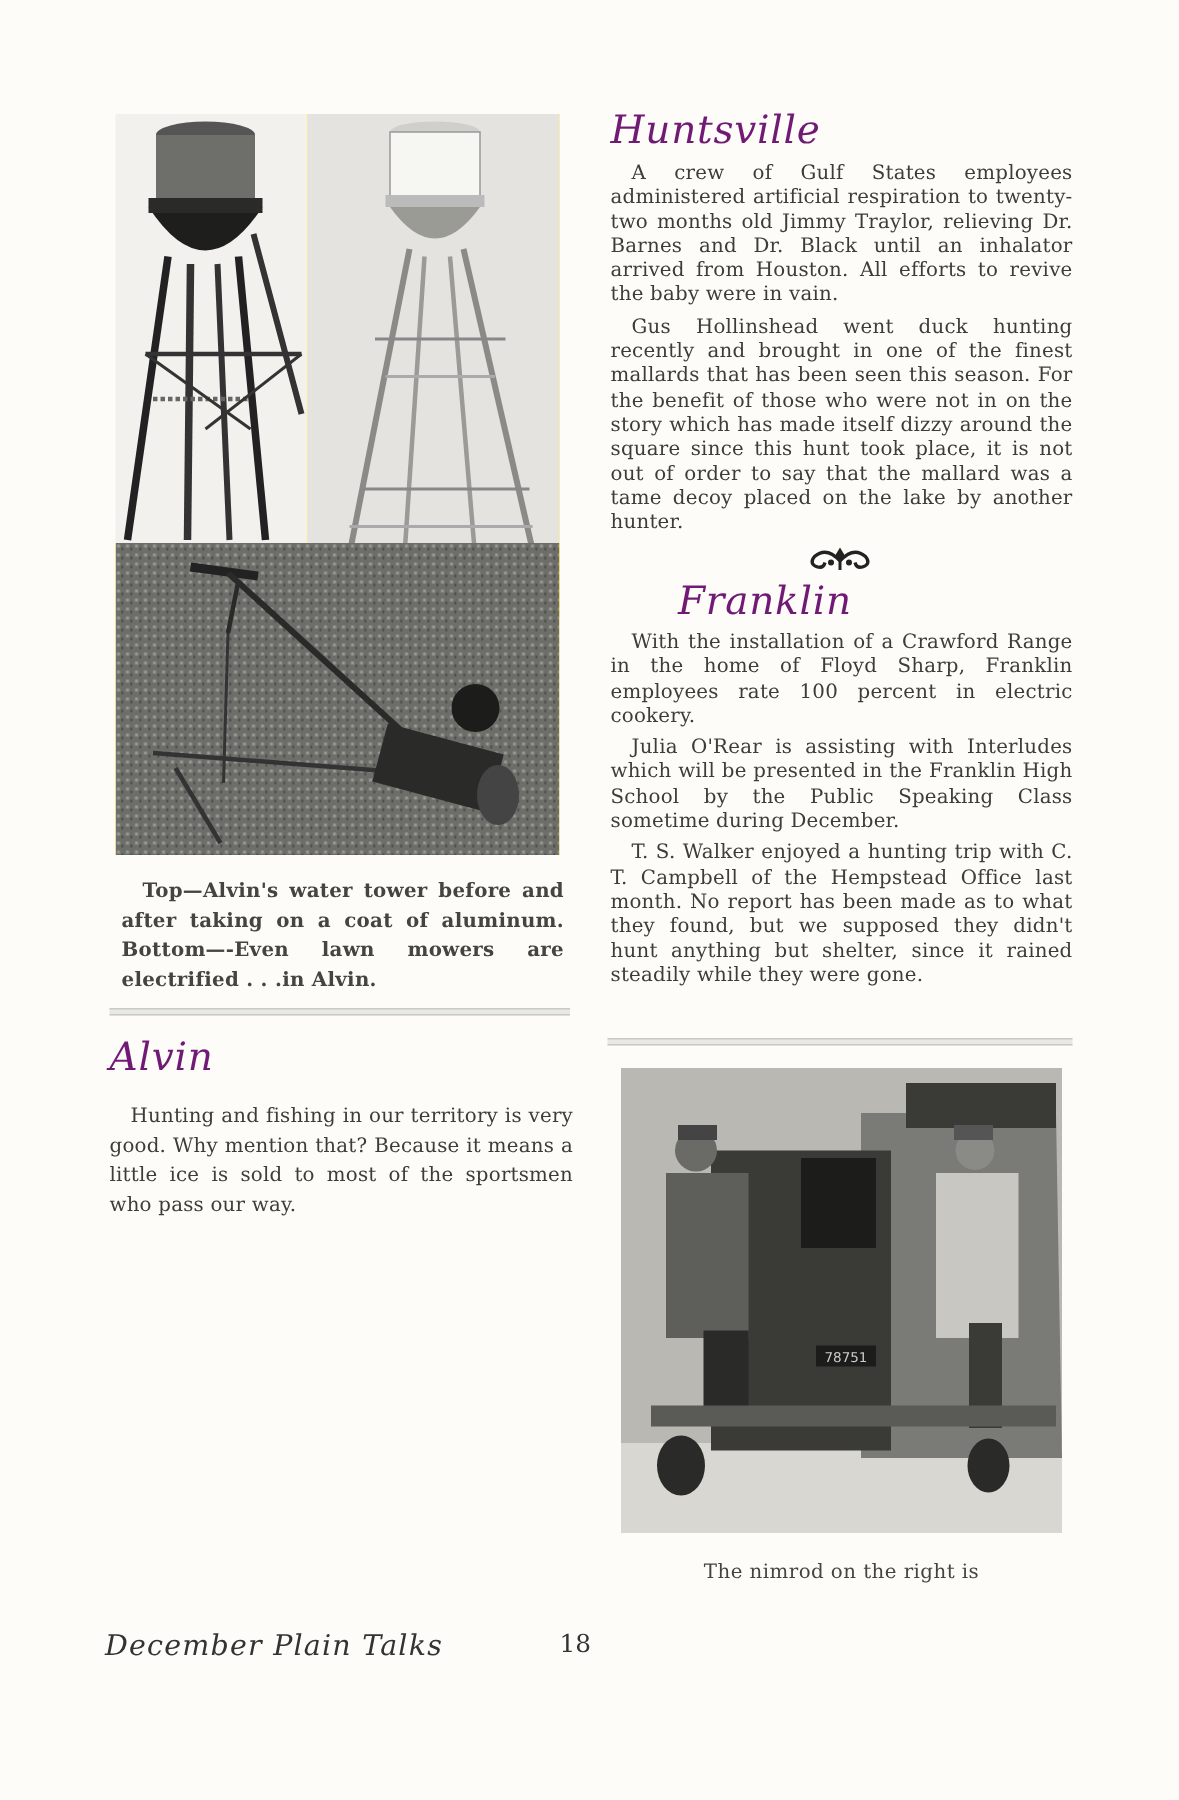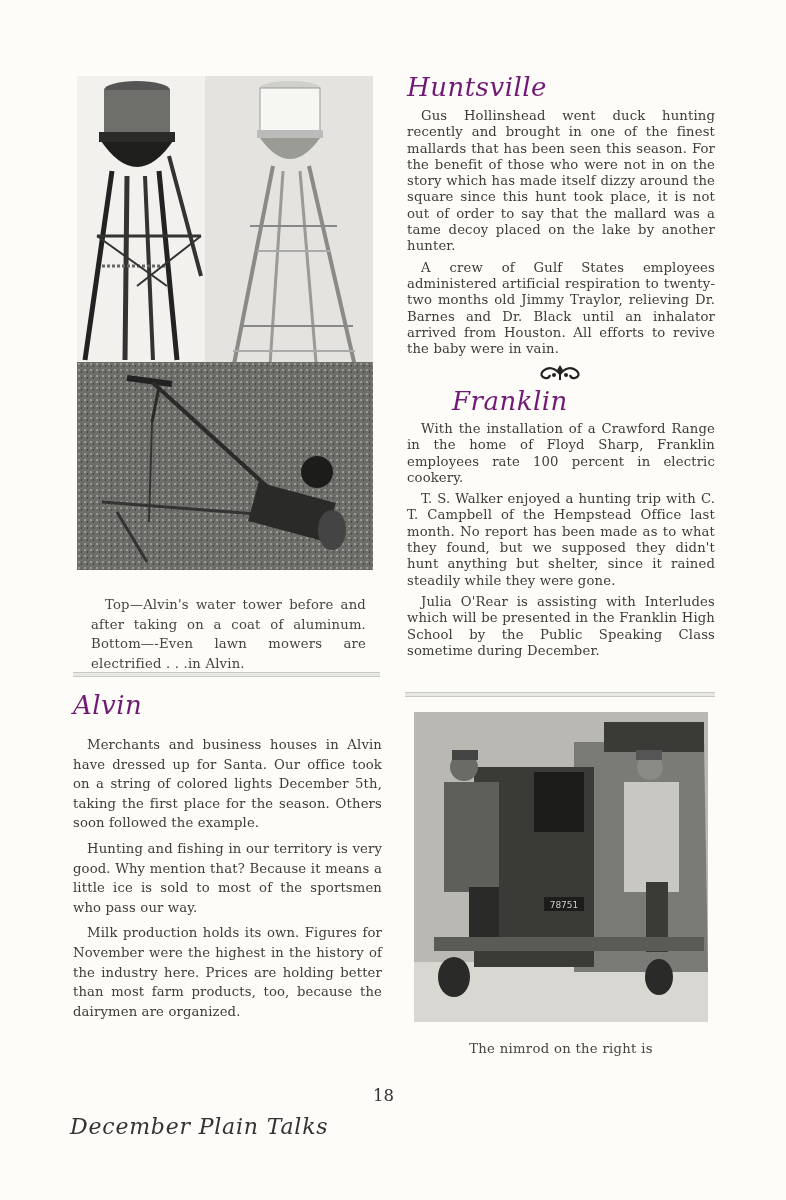--- a/index.html
+++ b/index.html
@@ -12,23 +12,23 @@
     font-size:13.2px; line-height:16.3px; text-align:justify; letter-spacing:0.15px;
     font-family:"DejaVu Serif", serif; color:#3d3c39;
   }
   .col-text p { margin:0 0 5px 0; text-indent:14px; }
   .heading {
     font-family:"DejaVu Serif", serif; font-style:italic; font-size:26px; color:#701a75;
     letter-spacing:0.5px; font-weight:normal;
   }
   .rule { height:3px; border-top:1px solid #c9c9c5; border-bottom:1px solid #c9c9c5; background:#e8e8e4; }
   .caption { font-size:13.2px; line-height:19.5px; text-align:justify; color:#45443f; letter-spacing:0.2px; }
-  .caption p { margin:14px; text-indent:14px; }
+  .caption p { margin:4px; text-indent:14px;font-weight:bold; }
   .photo { background:#fde047; overflow:hidden; }
-  .footer-title { font-style:italic; font-size:22px; color:#333; letter-spacing:0.8px;margin-top:28px; }
+  .footer-title { font-style:italic; font-size:19px; color:#333; letter-spacing:0.8px; }
   .footer-num { font-size:16.5px; color:#333; }
   .center-caption { text-align:center; font-size:13.2px; line-height:16px; color:#45443f; letter-spacing:0.3px; }
 </style>
 </head>
 <body>
 
 <div class="abs" style="left:77px; top:76px; width:296px; height:494px;">
 
   <div class="abs photo" style="left:0; top:0; width:128px; height:286px; background:#f1f0ec;">
     <svg width="128" height="286">
@@ -94,50 +94,48 @@
 </div>
 
 <div class="abs caption" style="left:77px; top:581px; width:303px;">
   <p>Top—Alvin's water tower before and after taking on a coat of aluminum. Bottom—-Even lawn mowers are electrified . . .in Alvin.</p>
 </div>
 
 <div class="abs rule" style="left:73px; top:672px; width:307px;"></div>
 
 <div class="abs heading" style="left:73px; top:690px;">Alvin</div>
 <div class="abs col-text" style="left:73px; top:735px; width:309px;">
-  <p style="line-height:19.6px; margin-bottom:6px;">Merchants and business houses in Alvin have dressed up for Santa. Our office took on a string of colored lights December 5th, taking the first place for the season. Others soon followed the example.</p>
   <p style="line-height:19.6px; margin-bottom:6px;">Hunting and fishing in our territory is very good. Why mention that? Because it means a little ice is sold to most of the sportsmen who pass our way.</p>
-  <p style="line-height:19.6px;">Milk production holds its own. Figures for November were the highest in the history of the industry here. Prices are holding better than most farm products, too, because the dairymen are organized.</p>
 </div>
 
 <div class="abs footer-title" style="left:70px; top:1086px;">December Plain Talks</div>
 <div class="abs footer-num" style="left:373px; top:1086px;">18</div>
 
 <div class="abs heading" style="left:407px; top:72px;">Huntsville</div>
 <div class="abs col-text" style="left:407px; top:108px; width:308px;">
+  <p>A crew of Gulf States employees administered artificial respiration to twenty-two months old Jimmy Traylor, relieving Dr. Barnes and Dr. Black until an inhalator arrived from Houston. All efforts to revive the baby were in vain.</p>
   <p>Gus Hollinshead went duck hunting recently and brought in one of the finest mallards that has been seen this season. For the benefit of those who were not in on the story which has made itself dizzy around the square since this hunt took place, it is not out of order to say that the mallard was a tame decoy placed on the lake by another hunter.</p>
-  <p>A crew of Gulf States employees administered artificial respiration to twenty-two months old Jimmy Traylor, relieving Dr. Barnes and Dr. Black until an inhalator arrived from Houston. All efforts to revive the baby were in vain.</p>
 </div>
 
 <div class="abs" style="left:537px; top:362px; width:46px; height:22px;">
   <svg width="46" height="22" viewBox="0 0 46 22">
     <path d="M23 3 L20 8 L23 12 L26 8 Z" fill="#222"></path>
     <path d="M23 12 Q14 2 6 9 Q2 14 8 16 Q12 17 13 13" fill="none" stroke="#222" stroke-width="2.2"></path>
     <path d="M23 12 Q32 2 40 9 Q44 14 38 16 Q34 17 33 13" fill="none" stroke="#222" stroke-width="2.2"></path>
     <circle cx="17" cy="13" r="2" fill="#222"></circle>
     <circle cx="29" cy="13" r="2" fill="#222"></circle>
     <line x1="23" y1="12" x2="23" y2="18" stroke="#222" stroke-width="2"></line>
   </svg>
 </div>
 
 <div class="abs heading" style="left:407px; top:386px;margin-left:45px;">Franklin</div>
 <div class="abs col-text" style="left:407px; top:421px; width:308px;">
   <p>With the installation of a Crawford Range in the home of Floyd Sharp, Franklin employees rate 100 percent in electric cookery.</p>
+  <p>Julia O'Rear is assisting with Interludes which will be presented in the Franklin High School by the Public Speaking Class sometime during December.</p>
   <p>T. S. Walker enjoyed a hunting trip with C. T. Campbell of the Hempstead Office last month. No report has been made as to what they found, but we supposed they didn't hunt anything but shelter, since it rained steadily while they were gone.</p>
-  <p>Julia O'Rear is assisting with Interludes which will be presented in the Franklin High School by the Public Speaking Class sometime during December.</p>
 </div>
 
 <div class="abs rule" style="left:405px; top:692px; width:310px;"></div>
 
 <div class="abs photo" style="left:414px; top:712px; width:294px; height:310px;">
   <svg width="294" height="310">
     <rect width="294" height="310" fill="#b9b8b3"></rect>
     <rect x="0" y="250" width="294" height="60" fill="#d8d7d2"></rect>
     <polygon points="160,30 290,30 294,260 160,260" fill="#7a7a76"></polygon>
     <rect x="190" y="10" width="100" height="30" fill="#3a3a37"></rect>

